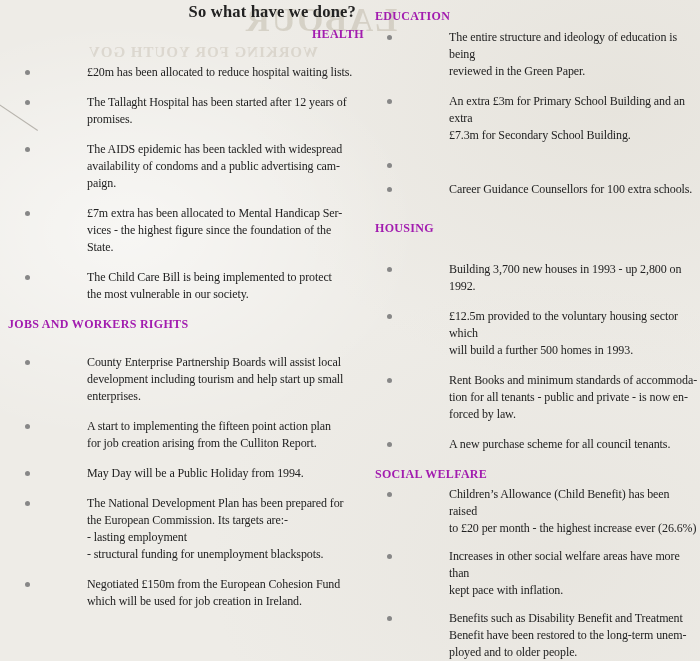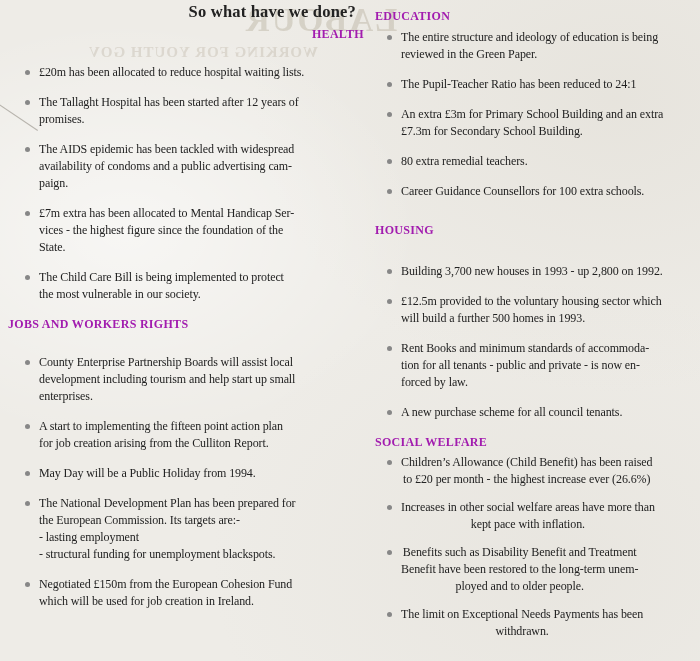--- a/index.html
+++ b/index.html
@@ -19,22 +19,22 @@
   }
   .col{position:absolute;top:0;}
   .col-left{left:8px;width:356px;}
   .col-right{left:375px;width:325px;}
   .sec-heading{margin:0;font-size:12px;font-weight:700;letter-spacing:.3px;line-height:17px;color:#a21caf;}
   .sec-health  .sec-heading{margin:26px 0 21px;text-align:right;}
   .sec-jobs    .sec-heading{margin:7px 0 21px;}
   .sec-education .sec-heading{margin:8px 0 4px;}
   .sec-housing .sec-heading{margin:22px 0 24px;}
   .sec-welfare .sec-heading{margin:11px 0 3px;}
-  .bullet{display:flex;margin-bottom:13px;}
-  .sec-welfare .bullet{margin-bottom:11px;text-align:center;}
+  .bullet{display:flex;margin-bottom:13px;gap:48px;}
+  .sec-welfare .bullet{margin-bottom:11px;}
   .dot{flex:0 0 auto;width:5px;height:5px;border-radius:50%;background:#878787;margin-top:6px;}
   .col-left  .dot{margin-left:17px;margin-right:9px;}
   .col-right .dot{margin-left:12px;margin-right:9px;}
   .btext{white-space:pre-line;font-size:12px;line-height:17px;letter-spacing:-0.1px;}
   .ghost{
     position:absolute;transform:scaleX(-1);font-weight:700;
     color:rgba(158,148,126,0.30);pointer-events:none;white-space:nowrap;
     filter:blur(0.6px);
   }
   .ghost1{left:244px;top:2px;font-size:33px;letter-spacing:2px;}
@@ -122,30 +122,25 @@
 
   <section class="sec sec-education">
     <h2 class="sec-heading">EDUCATION</h2>
     <div class="bullet">
       <span class="dot"></span>
       <span class="btext">The entire structure and ideology of education is being
 reviewed in the Green Paper.</span>
     </div>
     <div class="bullet">
       <span class="dot"></span>
-      <span class="btext">The Pupil-Teacher Ratio has been reduced to 24:1</span>
-    </div>
-    <div class="bullet">
-      <span class="dot"></span>
       <span class="btext">An extra £3m for Primary School Building and an extra
 £7.3m for Secondary School Building.</span>
     </div>
     <div class="bullet">
       <span class="dot"></span>
-      <span class="btext">80 extra remedial teachers.</span>
     </div>
     <div class="bullet">
       <span class="dot"></span>
       <span class="btext">Career Guidance Counsellors for 100 extra schools.</span>
     </div>
   </section>
 
   <section class="sec sec-housing">
     <h2 class="sec-heading">HOUSING</h2>
     <div class="bullet">

